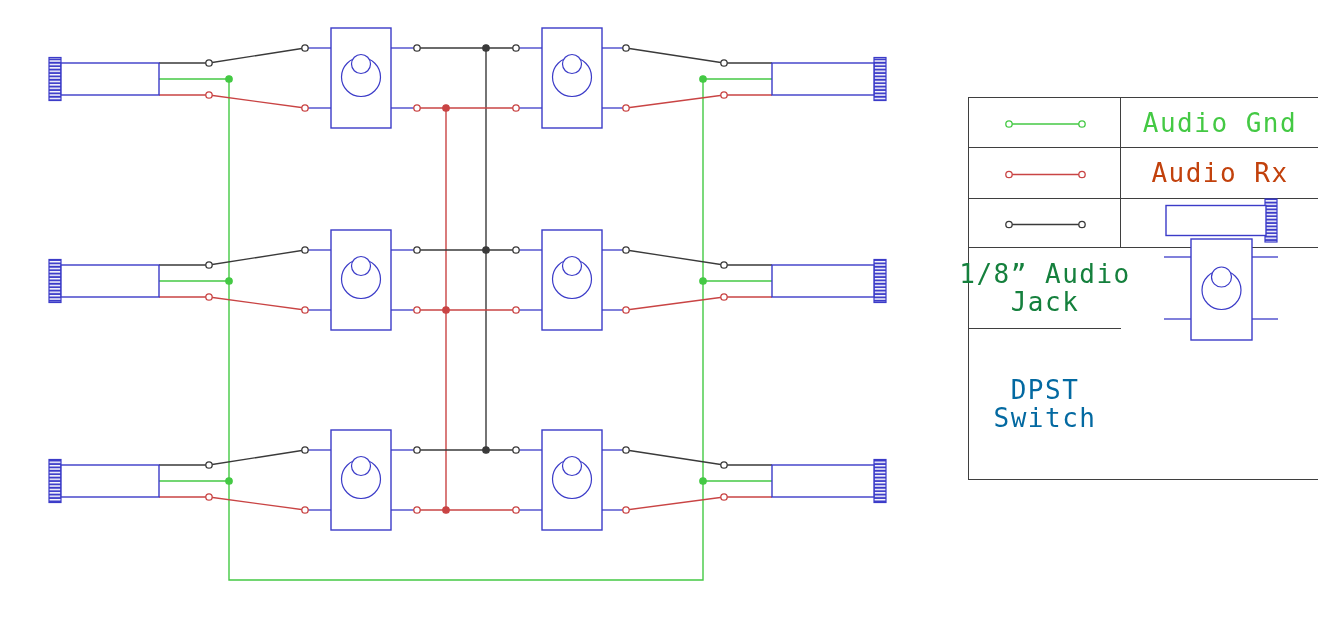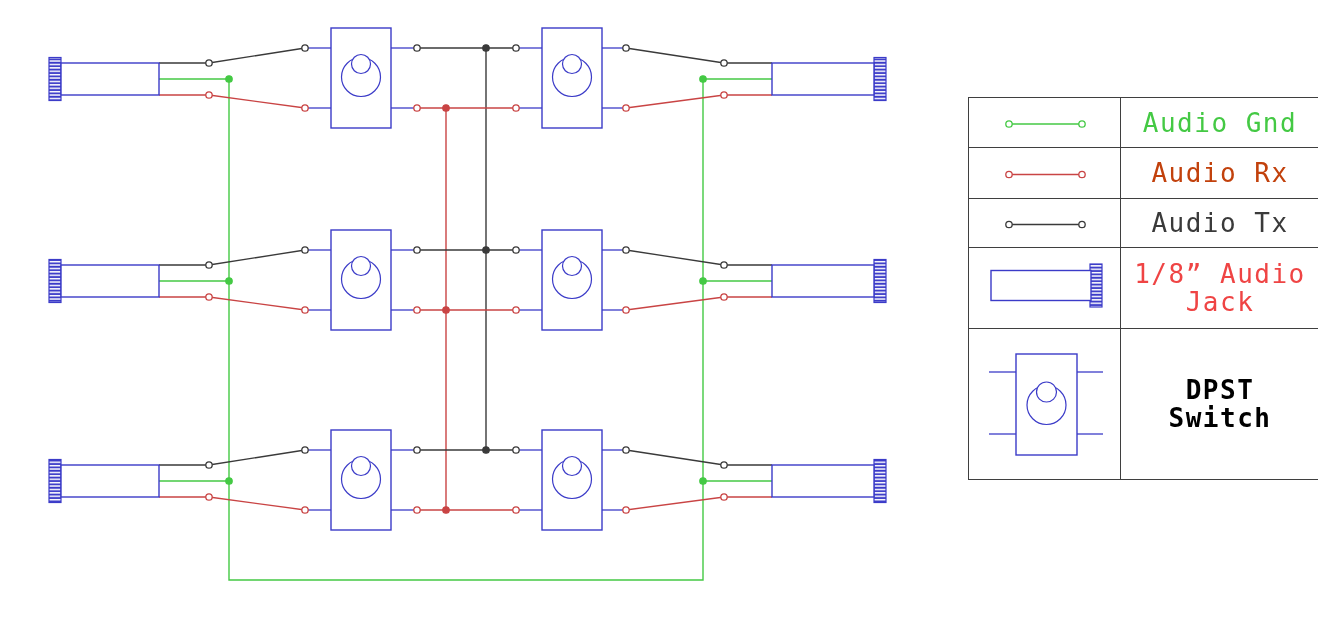--- a/index.html
+++ b/index.html
@@ -246,43 +246,40 @@
         <span class="llabel" style="color: #c2410c;">Audio Rx</span>
       </div>
 
     <div class="lcell br bb">
         <svg id="sym-2" width="150" height="47">
           <line x1="39" y1="24.5" x2="112" y2="24.5" stroke="#3a3a3a" stroke-width="1.4"></line>
           <circle cx="39" cy="24.5" r="3.2" stroke="#3a3a3a" stroke-width="1.3" fill="#fff"></circle>
           <circle cx="112" cy="24.5" r="3.2" stroke="#3a3a3a" stroke-width="1.3" fill="#fff"></circle>
         </svg>
       </div>
-    <div class="lcell bb">
-        <span class="llabel" style="color: rgb(58, 58, 58);">Audio Tx</span>
-      </div>
 
     <div class="lcell br bb">
         <svg id="sym-3" width="150" height="79">
           <rect x="120" y="15" width="12" height="43" fill="url(#hatchpat)" stroke="#3b3bc8" stroke-width="1.2"></rect>
           <rect x="21" y="21.5" width="100" height="30" fill="#fff" stroke="#3b3bc8" stroke-width="1.4"></rect>
         </svg>
       </div>
     <div class="lcell bb">
-      <span class="llabel" style="color: #ef4444;"><span>1/8” Audio</span><br><span>Jack</span></span>
+      <span class="llabel" style="color: #15803d;"><span>1/8” Audio</span><br><span>Jack</span></span>
     </div>
 
     <div class="lcell br">
         <svg id="sym-4" width="150" height="148">
           <line x1="19" y1="42" x2="46" y2="42" stroke="#3b3bc8" stroke-width="1.3"></line>
           <line x1="19" y1="104" x2="46" y2="104" stroke="#3b3bc8" stroke-width="1.3"></line>
           <line x1="107" y1="42" x2="133" y2="42" stroke="#3b3bc8" stroke-width="1.3"></line>
           <line x1="107" y1="104" x2="133" y2="104" stroke="#3b3bc8" stroke-width="1.3"></line>
           <rect x="46" y="24" width="61" height="101" fill="#fff" stroke="#3b3bc8" stroke-width="1.4"></rect>
           <circle cx="76.5" cy="75" r="19.5" fill="none" stroke="#3b3bc8" stroke-width="1.2"></circle>
           <circle cx="76.5" cy="62" r="10" fill="#fff" stroke="#3b3bc8" stroke-width="1.2"></circle>
         </svg>
       </div>
     <div class="lcell">
-      <span class="llabel" style="color: #000000; font-weight: bold;"><span>DPST</span><br><span>Switch</span></span>
+      <span class="llabel" style="color: #0369a1;"><span>DPST</span><br><span>Switch</span></span>
     </div>
   </div>
 
 </div>
 
 </body></html>

